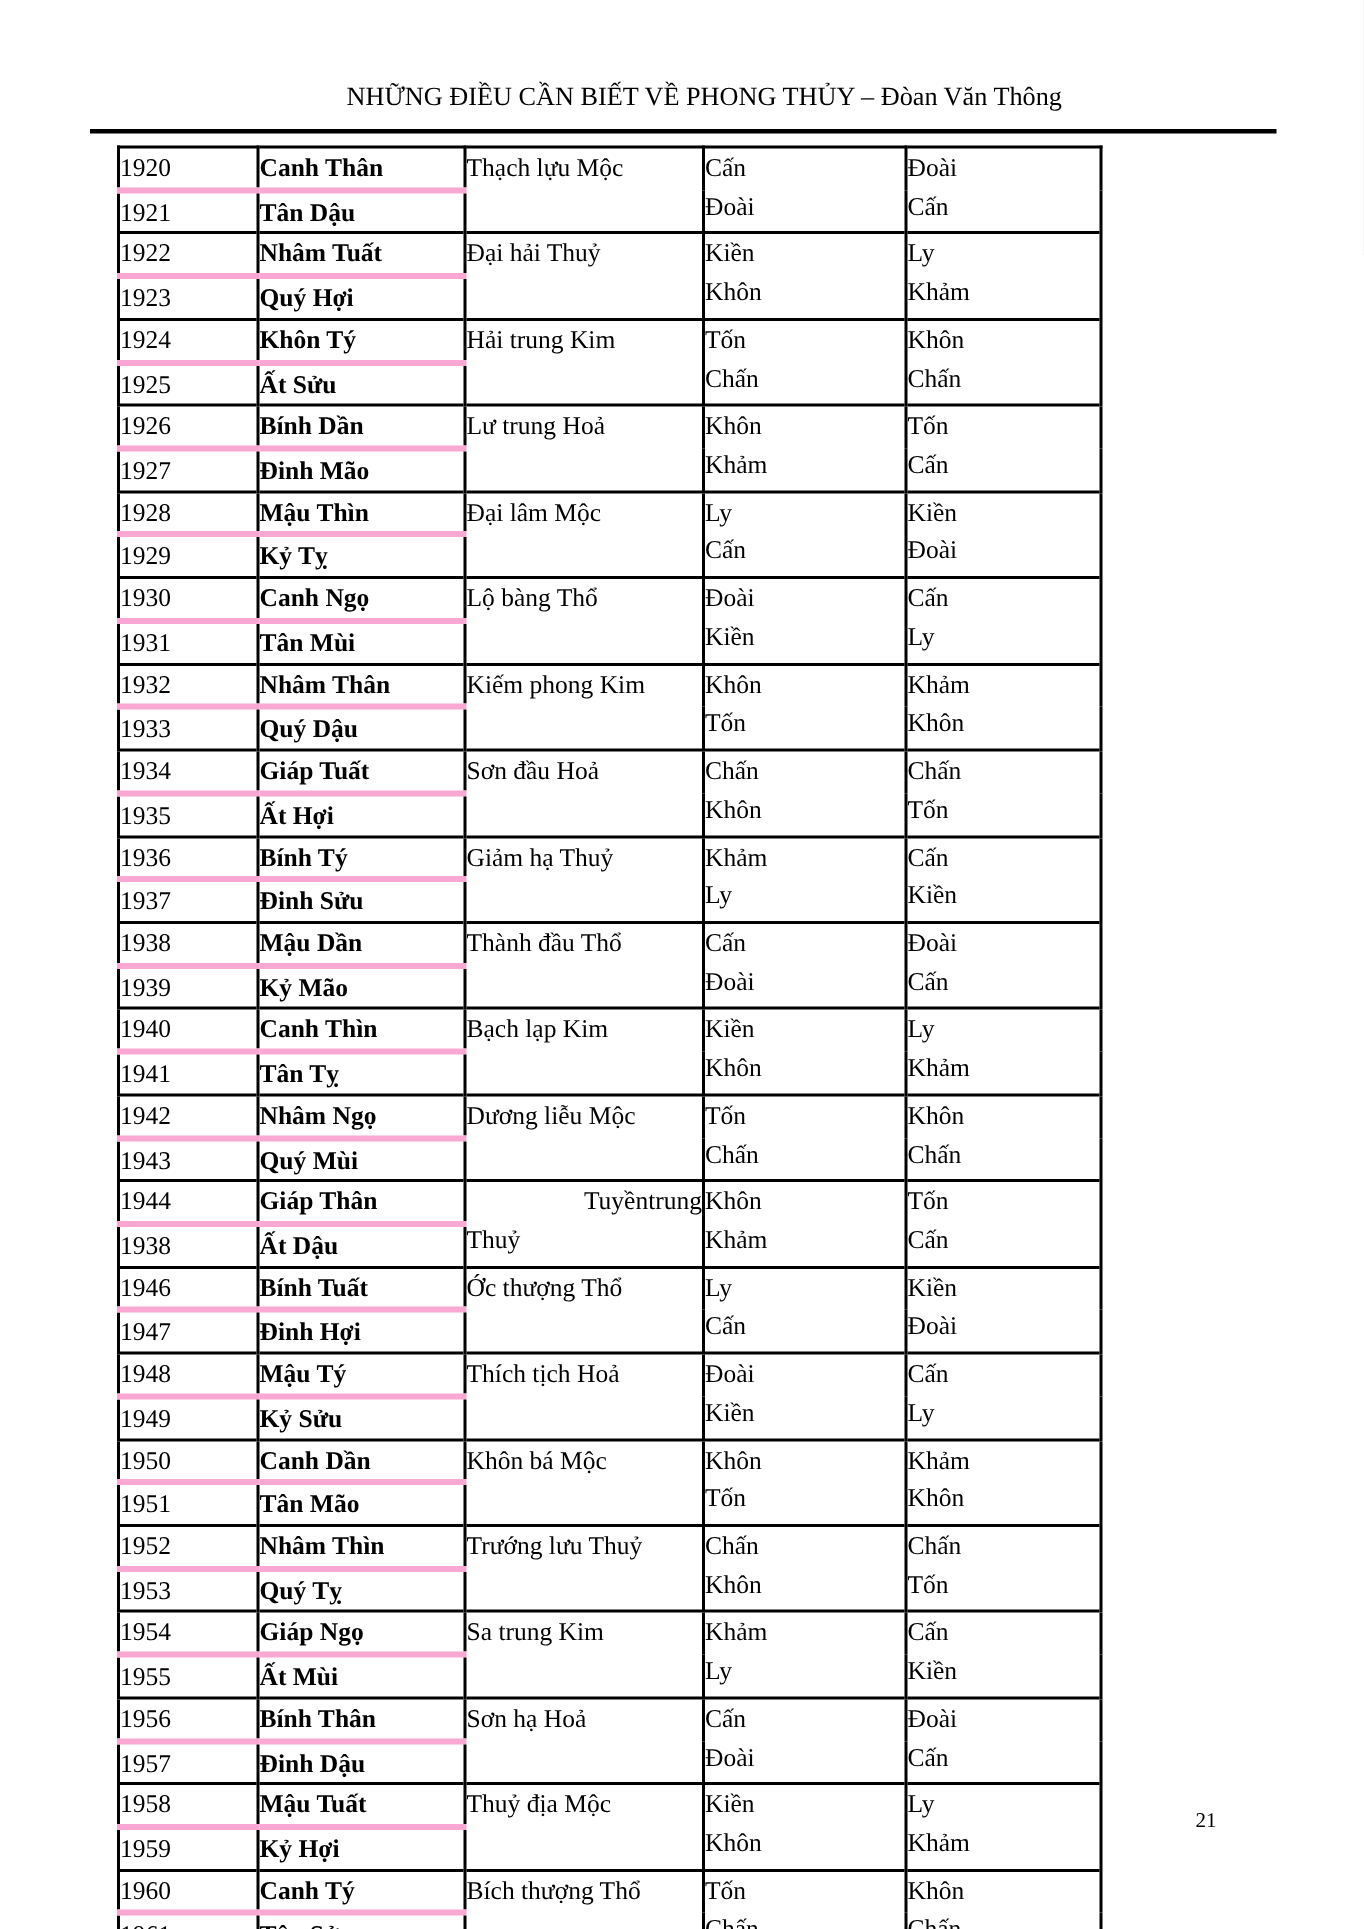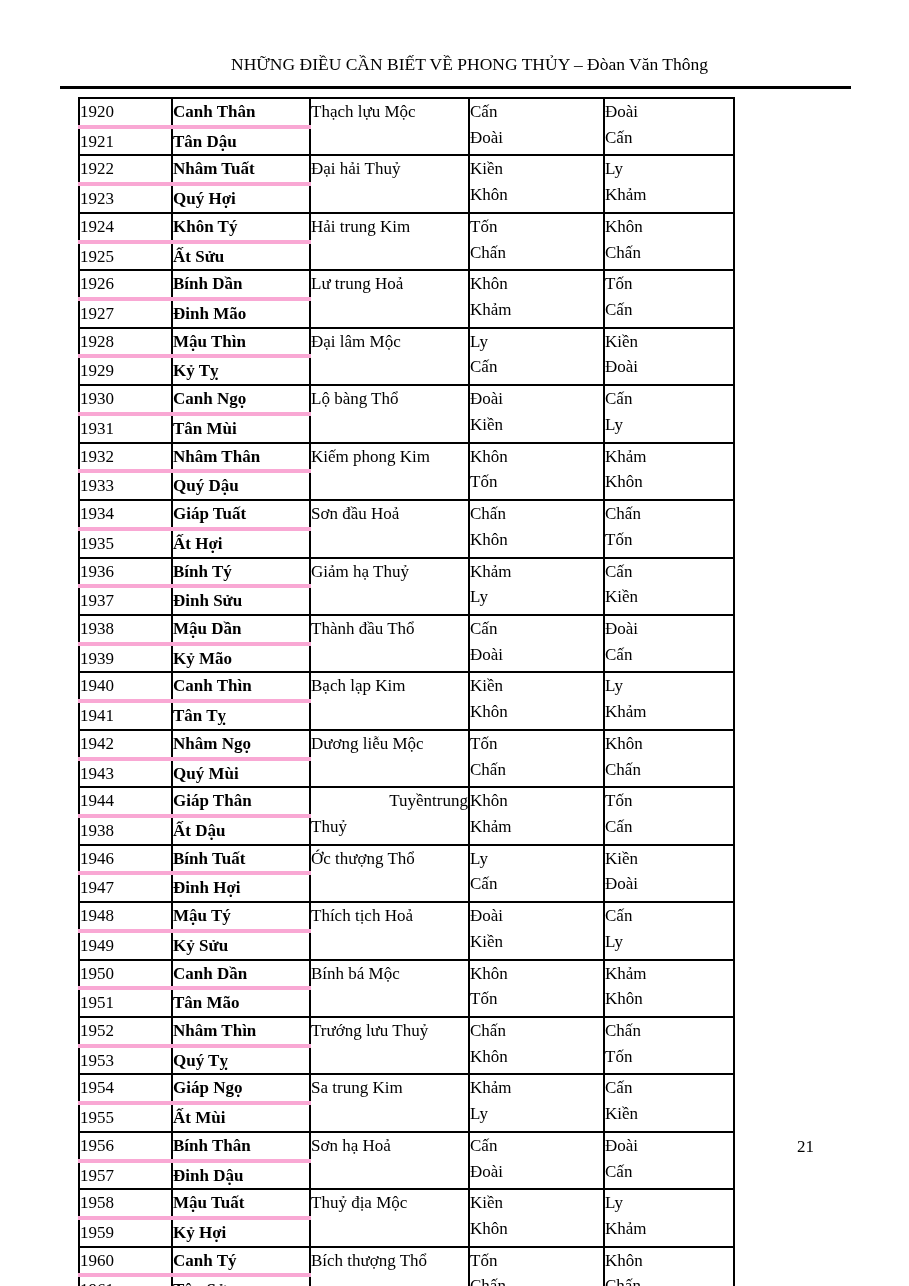--- a/index.html
+++ b/index.html
@@ -47,22 +47,22 @@
   tr.group-start td { border-top:2px solid #000; }
   td.subrow { border-bottom:4px solid #f9a8d4; }
   td.c-year { padding-left:14px; }
   td.c-name { padding-left:11px;font-weight:bold; }
   td.c-elem { padding-left:10px; padding-right:8px; vertical-align:top; }
   td.c-trig { padding-left:12px; vertical-align:top; font-weight:normal; }
   .tline { height:25.72px; line-height:25.72px; }
   .eline1 { display:flex; justify-content:flex-end; }
   .page-number {
     position:absolute;
-    top:1137px; left:797px;
-    font-size:17px;
+    top:1207px; left:797px;
+    font-size:14px;
   }
 </style>
 </head>
 <body>
 
 <div class="page">
 
   <div class="header-title">NHỮNG ĐIỀU CẦN BIẾT VỀ PHONG THỦY – Đòan Văn Thông</div>
 
   <div class="header-rule"></div>
@@ -333,21 +333,21 @@
             <div class="tline">Ly</div>
           </td>
         </tr>
         <tr>
           <td class="c-year">1949</td>
           <td class="c-name">Kỷ Sửu</td>
         </tr>
         <tr class="group-start">
           <td class="c-year subrow">1950</td>
           <td class="c-name subrow">Canh Dần</td>
-          <td class="c-elem" rowspan="2">Bính bá Mộc</td>
+          <td class="c-elem" rowspan="2">Khôn bá Mộc</td>
           <td class="c-trig" rowspan="2">
             <div class="tline">Khôn</div>
             <div class="tline">Tốn</div>
           </td>
           <td class="c-trig" rowspan="2">
             <div class="tline">Khảm</div>
             <div class="tline">Khôn</div>
           </td>
         </tr>
         <tr>

